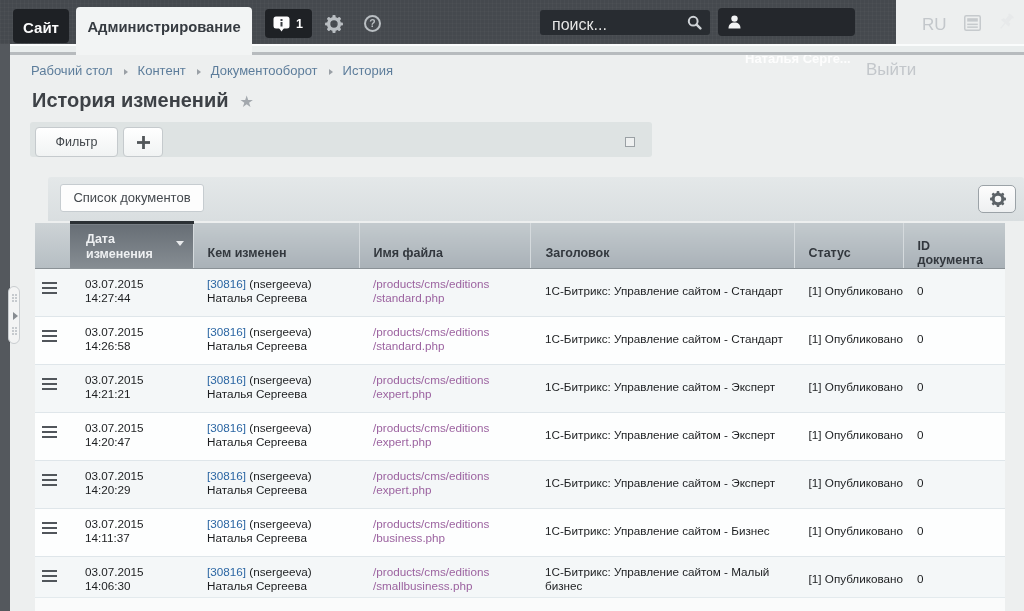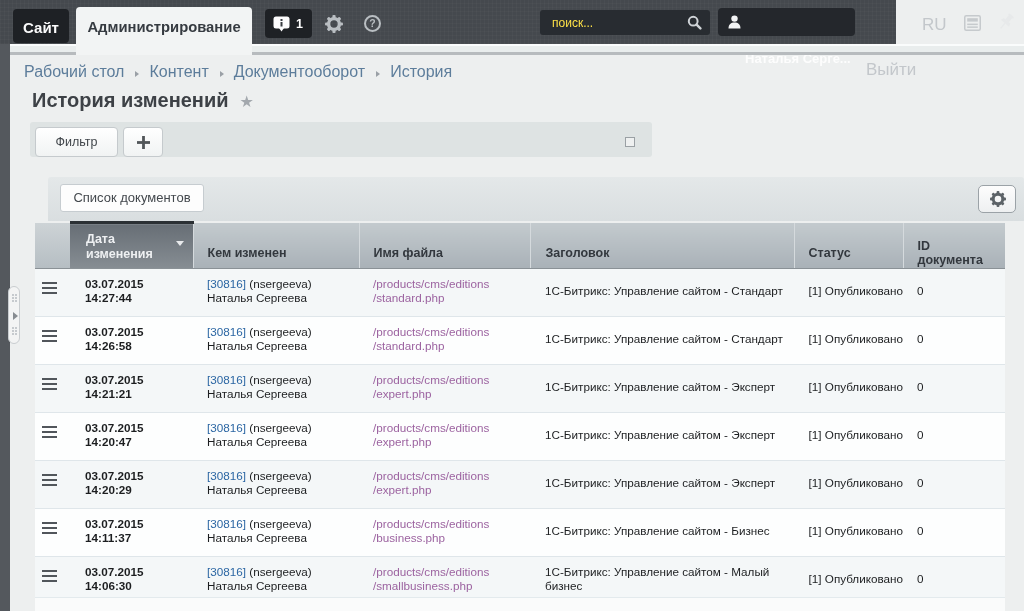--- a/index.html
+++ b/index.html
@@ -4,51 +4,51 @@
 html,body{margin:0;padding:0;}
 body{width:1024px;height:611px;overflow:hidden;font-family:"Liberation Sans",sans-serif;background:#edefef;position:relative;}
 #topbar{position:absolute;left:0;top:0;width:896px;height:44px;background:#45494e;
 background-image:repeating-linear-gradient(90deg,rgba(255,255,255,0.022) 0 1px,transparent 1px 4px),repeating-linear-gradient(0deg,rgba(255,255,255,0.02) 0 1px,transparent 1px 4px);}
 #tab-site{position:absolute;left:13px;top:9px;width:56px;height:34px;background:#1e2125;border-radius:4px;color:#fbfbfc;font-size:15px;font-weight:bold;text-align:center;line-height:37px;}
 #tab-admin{position:absolute;left:76px;top:7px;width:176px;height:47px;background:#f2f4f4;border-radius:4px 4px 0 0;color:#363b41;font-size:14.8px;font-weight:bold;text-align:center;line-height:40px;}
 #notif{position:absolute;left:265px;top:9px;width:47px;height:29px;background:#1e2125;border-radius:4px;}
 #notif .num{position:absolute;left:31px;top:8px;color:#fff;font-size:12.5px;font-weight:bold;}
 .topico{position:absolute;}
 #search{position:absolute;left:540px;top:10px;width:170px;height:25px;background:#282c31;border-radius:3px;box-sizing:border-box;}
-#search .ph{position:absolute;left:12px;top:6px;color:#fde047;font-size:12px;}
+#search .ph{position:absolute;left:12px;top:6px;color:#e5e5e5;font-size:16px;}
 #userbtn{position:absolute;left:718px;top:8px;width:137px;height:28px;background:#24272c;border-radius:4px;}
 #userbtn .nm{position:absolute;left:27px;top:7px;color:#fdfdfd;font-size:13px;font-weight:bold;margin-top:36px;}
 #logout{position:absolute;left:866px;top:15px;color:#c3c7cb;font-size:17px;margin-top:45px;}
 #lang{position:absolute;left:922px;top:15px;color:#c3c7cb;font-size:17px;}
 #lang .car{display:inline-block;width:0;height:0;border-left:3.5px solid transparent;border-right:3.5px solid transparent;border-top:4px solid #b5b9bd;margin-left:5px;vertical-align:2px;}
 #leftstrip{position:absolute;left:0;top:44px;width:10px;height:567px;background:#54585d;}
 #pill{position:absolute;left:8px;top:286px;width:12px;height:58px;background:#f3f4f4;border:1px solid #c9cdd0;border-radius:7px;box-sizing:border-box;}
 #pill .arr{position:absolute;left:3.5px;top:24.5px;width:0;height:0;border-top:4.5px solid transparent;border-bottom:4.5px solid transparent;border-left:5.5px solid #878c91;}
 .pdots{position:absolute;left:2.5px;width:6px;height:9px;
 background-image:radial-gradient(circle at 1px 1px,#c6cace 0.8px,transparent 1px);background-size:3px 3px;}
-#crumbs{position:absolute;left:24px;top:63px;font-size:16px;color:#5d7d9b;}
+#crumbs{position:absolute;left:31px;top:63px;font-size:13px;color:#5d7d9b;}
 #crumbs .sep{display:inline-block;width:0;height:0;border-top:3.5px solid transparent;border-bottom:3.5px solid transparent;border-left:4.5px solid #9aa0a6;margin:0 10px 0 11px;vertical-align:0px;}
 #h1{position:absolute;left:32px;top:89px;font-size:20px;font-weight:bold;color:#3d4146;}
 #h1 .star{color:#a3a8ad;font-size:16px;font-weight:normal;padding-left:11px;}
 #filterbar{position:absolute;left:30px;top:122px;width:622px;height:35px;background:#dee3e3;border-radius:3px;}
 .btn{position:absolute;background:linear-gradient(#ffffff,#f1f3f3);border:1px solid #c5cacd;border-radius:4px;box-sizing:border-box;color:#41464b;text-align:center;}
 #btn-filter{left:5px;top:5px;width:83px;height:30px;font-size:12.5px;line-height:28px;}
 #btn-plus{left:93px;top:5px;width:40px;height:30px;}
 #minsq{position:absolute;left:595px;top:15px;width:10px;height:10px;border:1.5px solid #9aa0a4;box-sizing:border-box;background:#eef0f0;}
 #gridbar{position:absolute;left:48px;top:177px;width:976px;height:44px;background:linear-gradient(#e4e8e9,#d9dee0);border-radius:3px 3px 0 0;}
 #tabbtn{position:absolute;left:12px;top:7px;width:144px;height:28px;background:#fdfdfd;border:1px solid #c6ccd0;border-radius:3px;box-sizing:border-box;font-size:13px;color:#43484d;text-align:center;line-height:26px;}
 #gearbtn{position:absolute;left:930px;top:8px;width:38px;height:28px;background:linear-gradient(#fdfdfd,#eef0f1);border:1px solid #9ba2a7;border-radius:5px;box-sizing:border-box;}
 #tbl{position:absolute;left:35px;top:221px;width:970px;border-collapse:collapse;table-layout:fixed;font-size:11.7px;color:#1c1e20;}
 #tbl th{background:linear-gradient(#c3cace,#a9b1b7);color:#33383e;font-size:12.5px;text-align:left;font-weight:bold;height:38px;padding:16px 0 0 14px;vertical-align:middle;border-left:1px solid #d5dadd;border-bottom:1px solid #8a9196;box-sizing:border-box;line-height:14.5px;}
 #tbl th.first{border-left:none;background:linear-gradient(#cdd3d6,#b6bec3);}
 #tbl th.sorted{background:linear-gradient(#676e75,#868d93);color:#eef0f2;border-top:3px solid #2b3034;border-left:none;position:relative;padding-left:16px;padding-top:2px;}
 #tbl th.sorted .sarr{position:absolute;right:9px;top:17px;width:0;height:0;border-left:4.5px solid transparent;border-right:4.5px solid transparent;border-top:5px solid #e8eaec;}
 #tbl td{height:48px;vertical-align:middle;padding:0 0 3px 14px;box-sizing:border-box;border-top:1px solid #dfe6ea;line-height:14px;}
 #tbl td.st{white-space:nowrap;text-align:right;}
-#tbl td.dt{padding-left:15px;font-weight:bold;}
+#tbl td.dt{padding-left:15px;}
 #tbl td.tt{padding-left:15px;}
 #tbl tr.odd td{background:#f4f7f8;}
 #tbl tr.even td{background:#fdfefe;}
 #tbl td.hc{padding:13px 0 0 7px;vertical-align:top;}
 #belowtbl{position:absolute;left:35px;top:597px;width:970px;height:14px;background:#fafbfb;border-top:1px solid #e3eaed;box-sizing:border-box;}
 .blue{color:#2b66a3;}
 .purple{color:#9c63a0;}
 .ham{display:inline-block;width:15px;}
 .ham i{display:block;height:2px;background:#51565b;margin:0 0 3px 0;}
 .ham i:last-child{margin:0;}

